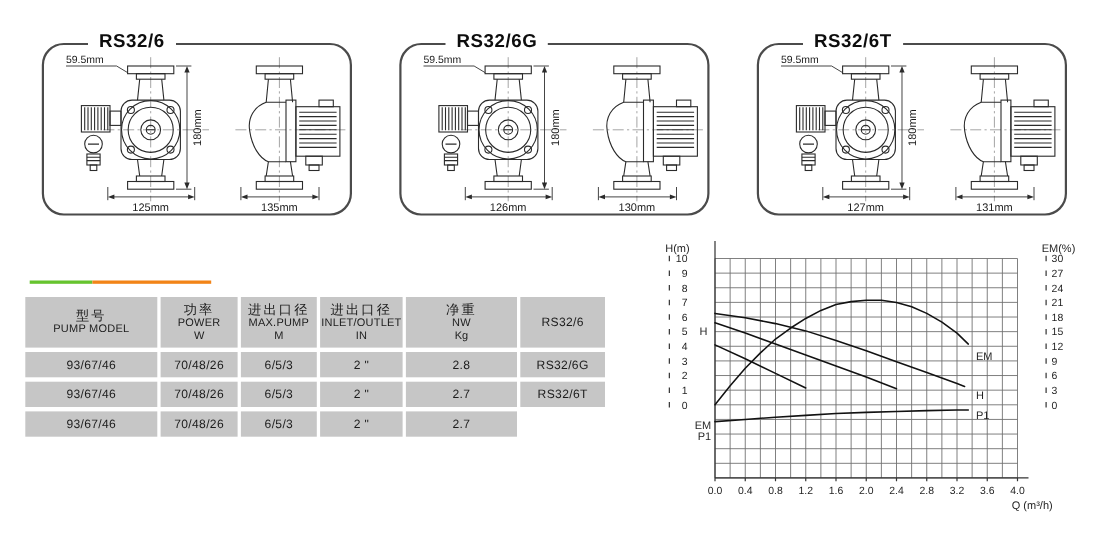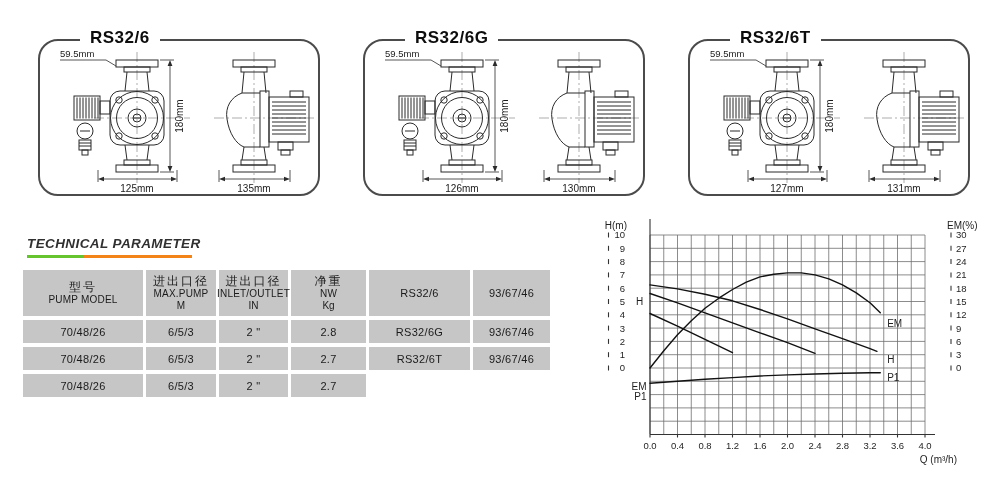--- a/index.html
+++ b/index.html
@@ -147,31 +147,35 @@
     <svg class="pump-svg" width="282" height="157" viewBox="0 0 282 157">
       <use href="#pv-front"></use>
       <use href="#pv-side"></use>
       <text class="dim-small" x="22" y="18">59.5mm</text>
       <text class="dim" x="145" y="77" text-anchor="middle" transform="rotate(-90 145 77)">180mm</text>
       <text class="dim" x="99" y="153" text-anchor="middle">127mm</text>
       <text class="dim" x="216" y="153" text-anchor="middle">131mm</text>
     </svg>
   </section>
 
-  <h2 class="tech-heading">TECHNICAL PARAMETER</h2>
   <div class="tech-underline">
     <span class="g" style="width: 57px; background: rgb(102, 196, 46);"></span>
     <span class="o" style="background: rgb(242, 132, 24);"></span>
   </div>
 
   <div class="param-table">
     <div class="cell th">
       <div class="zh">型号</div>
       <div class="en">PUMP MODEL</div>
       <div class="unit"></div>
+    </div>
+    <div class="cell th">
+      <div class="zh">功率</div>
+      <div class="en">POWER</div>
+      <div class="unit">W</div>
     </div>
     <div class="cell th">
       <div class="zh">进出口径</div>
       <div class="en">MAX.PUMP</div>
       <div class="unit">M</div>
     </div>
     <div class="cell th">
       <div class="zh">进出口径</div>
       <div class="en">INLET/OUTLET</div>
       <div class="unit">IN</div>

